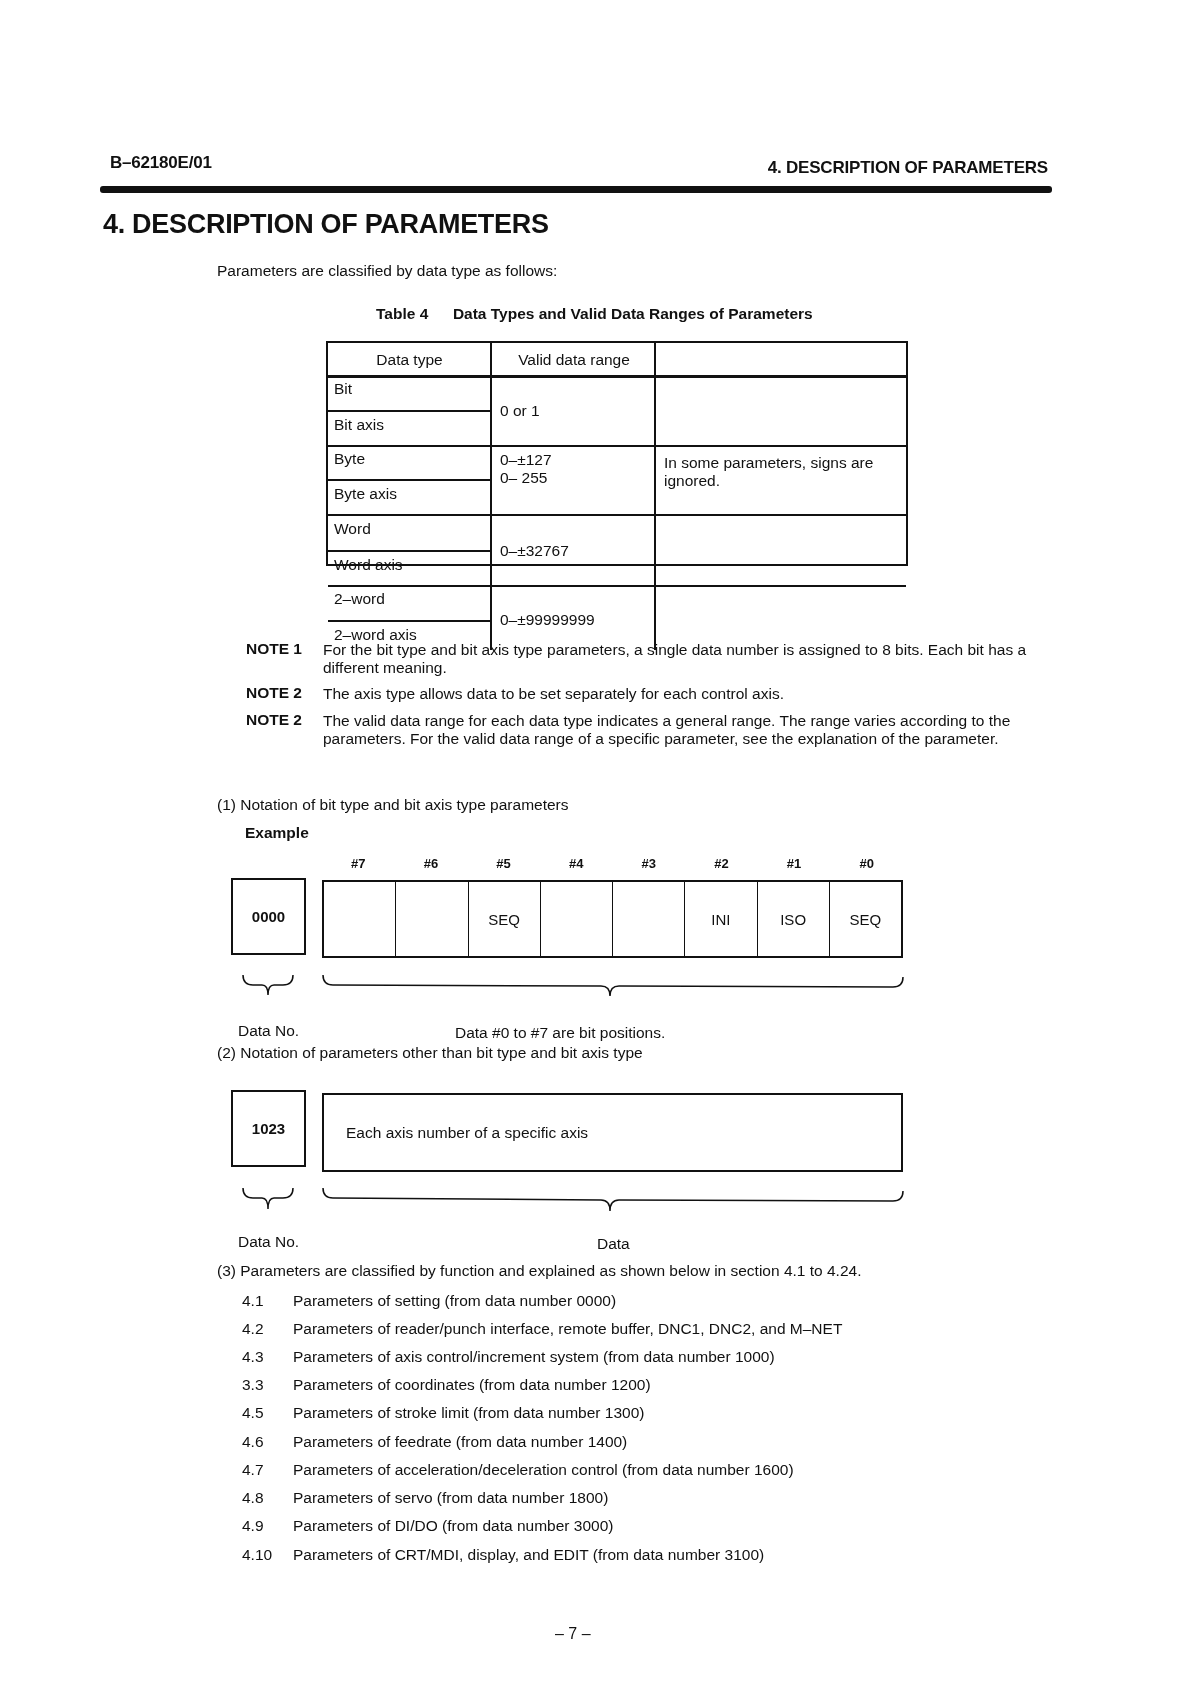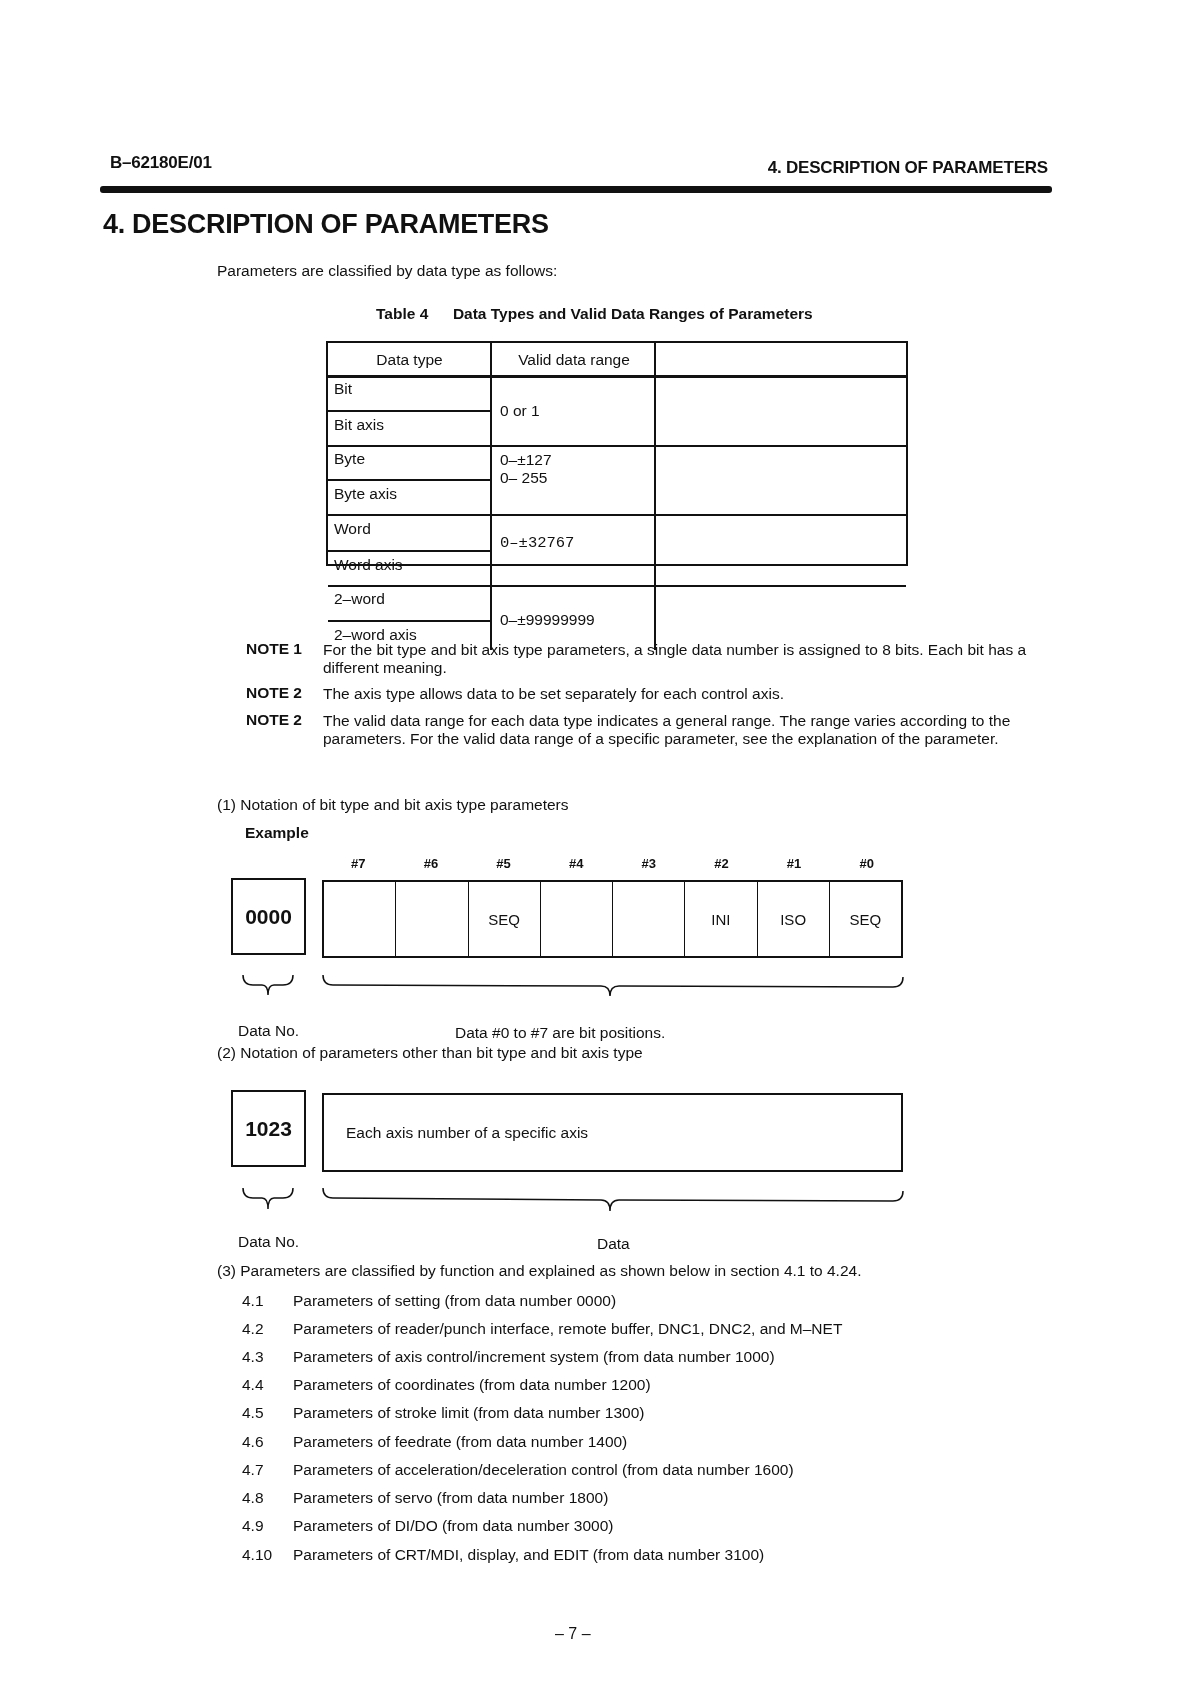--- a/index.html
+++ b/index.html
@@ -19,21 +19,21 @@
   .ptable .cell { position: absolute; box-sizing: border-box; font-size: 15.5px; }
   .vline { position: absolute; width: 1.5px; background: #111; }
   .hline { position: absolute; height: 1.5px; background: #111; }
   .hline.thick { height: 2.5px; }
 
   .note-label { font-weight: bold; font-size: 15.5px; }
   .note-text { font-size: 15.5px; line-height: 18px; white-space: normal; width: 725px; }
 
   .bitno { font-weight: bold; font-size: 13px; width: 72px; text-align: center; }
   .box { position: absolute; border: 2.5px solid #111; box-sizing: border-box; display: flex; align-items: center; justify-content: center; }
-  .box .num { font-weight: bold; font-size: 21px; }
+  .box .num { font-weight: bold; font-size: 15px; }
   .bitrow { position: absolute; left: 322px; top: 880px; width: 581px; height: 78px; border: 2.5px solid #111; box-sizing: border-box; display: flex; }
   .bitcell { flex: 1; border-right: 1.5px solid #111; display: flex; align-items: center; justify-content: center; font-size: 15px; }
   .bitcell:last-child { border-right: none; }
   .datarow { position: absolute; left: 322px; top: 1093px; width: 581px; height: 79px; border: 2.5px solid #111; box-sizing: border-box; display: flex; align-items: center; padding-left: 22px; font-size: 15.5px; }
   svg.brace { position: absolute; overflow: visible; }
   .list-num { font-size: 15.5px; }
   .list-text { font-size: 15.5px; }
   .pageno { font-size: 16px; }
 </style>
 </head>
@@ -72,24 +72,25 @@
   <div class="hline" style="left:0; top:277px; width:163px;"></div>
 
   <div class="cell" style="left:6px; top:37px;">Bit</div>
   <div class="cell" style="left:6px; top:73px;">Bit axis</div>
   <div class="cell" style="left:172px; top:59px;">0 or 1</div>
 
   <div class="cell" style="left:6px; top:107px;">Byte</div>
   <div class="cell" style="left:6px; top:142px;">Byte axis</div>
   <div class="cell" style="left:172px; top:108px;">0–±127</div>
   <div class="cell" style="left:172px; top:126px;">0– 255</div>
+  <div class="cell" style="left:336px; top:111px; width:236px; white-space:normal; line-height:18px;">In some parameters, signs are ignored.</div>
 
   <div class="cell" style="left:6px; top:177px;">Word</div>
   <div class="cell" style="left:6px; top:213px;text-align:right;">Word axis</div>
-  <div class="cell" style="left:172px; top:191px;font-family:Liberation Mono, monospace;">0–±32767</div>
+  <div class="cell" style="left:172px; top:199px;">0–±32767</div>
 
   <div class="cell" style="left:6px; top:247px;">2–word</div>
   <div class="cell" style="left:6px; top:283px;">2–word axis</div>
   <div class="cell" style="left:172px; top:268px;">0–±99999999</div>
 </div>
 
 <div class="abs note-label" style="left:246px; top:640px;">NOTE 1</div>
 <div class="abs note-text" style="left:323px; top:641px;">For the bit type and bit axis type parameters, a single data number is assigned to 8 bits. Each bit has a different meaning.</div>
 <div class="abs note-label" style="left:246px; top:684px;">NOTE 2</div>
 <div class="abs note-text" style="left:323px; top:685px;">The axis type allows data to be set separately for each control axis.</div>
@@ -145,21 +146,21 @@
 <div class="abs body" style="left:597px; top:1235px;">Data</div>
 
 <div class="abs body" style="left:217px; top:1262px;">(3) Parameters are classified by function and explained as shown below in section 4.1 to 4.24.</div>
 <div id="class-list">
     <div class="abs list-num" style="left: 242px; top: 1292px;">4.1</div>
     <div class="abs list-text" style="left: 293px; top: 1292px;">Parameters of setting (from data number 0000)</div>
     <div class="abs list-num" style="left: 242px; top: 1320px;">4.2</div>
     <div class="abs list-text" style="left: 293px; top: 1320px;">Parameters of reader/punch interface, remote buffer, DNC1, DNC2, and M–NET</div>
     <div class="abs list-num" style="left: 242px; top: 1348px;">4.3</div>
     <div class="abs list-text" style="left: 293px; top: 1348px;">Parameters of axis control/increment system (from data number 1000)</div>
-    <div class="abs list-num" style="left: 242px; top: 1376px;">4.4</div>
+    <div class="abs list-num" style="left: 242px; top: 1376px;">3.3</div>
     <div class="abs list-text" style="left: 293px; top: 1376px;">Parameters of coordinates (from data number 1200)</div>
     <div class="abs list-num" style="left: 242px; top: 1404px;">4.5</div>
     <div class="abs list-text" style="left: 293px; top: 1404px;">Parameters of stroke limit (from data number 1300)</div>
     <div class="abs list-num" style="left: 242px; top: 1433px;">4.6</div>
     <div class="abs list-text" style="left: 293px; top: 1433px;">Parameters of feedrate (from data number 1400)</div>
     <div class="abs list-num" style="left: 242px; top: 1461px;">4.7</div>
     <div class="abs list-text" style="left: 293px; top: 1461px;">Parameters of acceleration/deceleration control (from data number 1600)</div>
     <div class="abs list-num" style="left: 242px; top: 1489px;">4.8</div>
     <div class="abs list-text" style="left: 293px; top: 1489px;">Parameters of servo (from data number 1800)</div>
     <div class="abs list-num" style="left: 242px; top: 1517px;">4.9</div>

